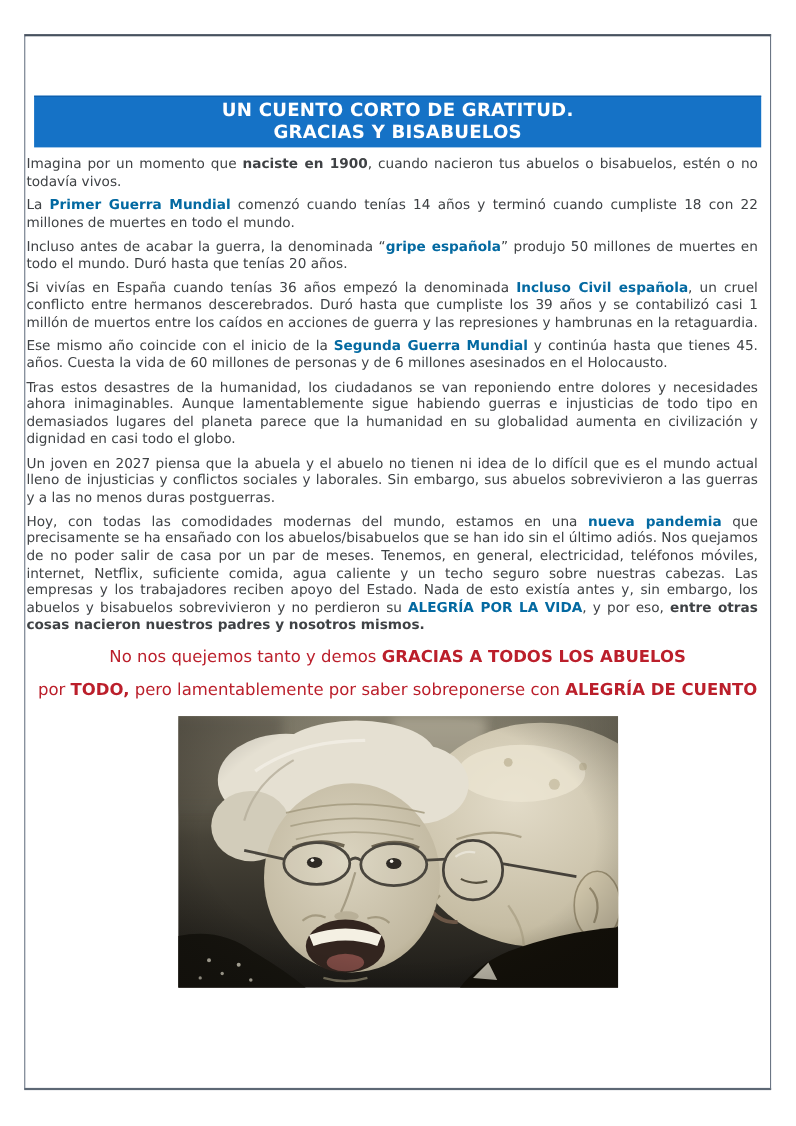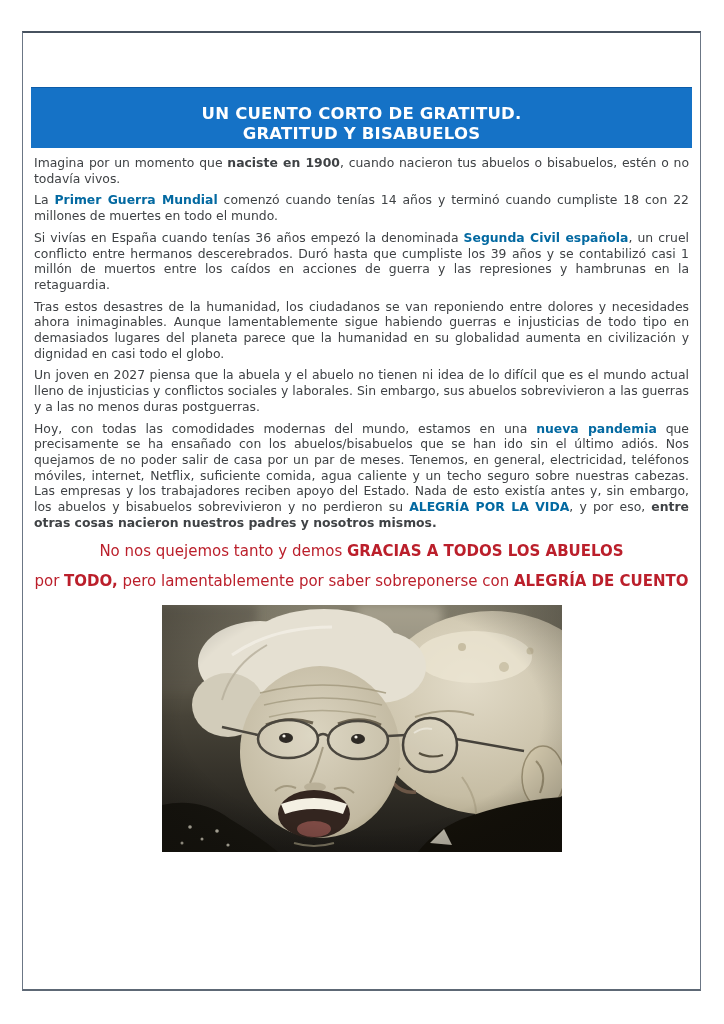--- a/index.html
+++ b/index.html
@@ -16,32 +16,32 @@
     border: 1px solid #6b7685;
     border-top: 2px solid #47525f;
     border-bottom: 2px solid #5d6875;
     background: #ffffff;
     box-sizing: border-box;
   }
   .title-bar {
     margin: 54px 8px 0 8px;
     background: #1572C6;
     border-top: 1px solid #0d5ca8;
-    padding: 16px 0 4px 0;
+    padding: 2px 0 4px 0;
     text-align: center;
   }
   .title-line {
     color: #ffffff;
     font-weight: bold;
     font-size: 16.5px;
     line-height: 20px;
     letter-spacing: 0.2px;
   }
   .doc-body {
-    margin: 7px 11px 0 11px;
+    margin: 7px 11px 0 1px;
     color: #3f4245;
     font-size: 12.4px;
     line-height: 15.7px;
     text-align: justify;
   }
   .doc-body p { margin: 0 0 6px 0; }
   .run-b { font-weight: bold; }
   .run-r { font-weight: bold; color: #0369a1; }
   .closing {
     text-align: center;
@@ -56,27 +56,29 @@
   }
   .photo-wrap svg { display: inline-block; }
 </style>
 </head>
 <body>
 
 <div class="page-frame">
 
   <div class="title-bar">
     <div class="title-line">UN CUENTO CORTO DE GRATITUD.</div>
-    <div class="title-line">GRATITUD Y BISABUELOS</div>
+    <div class="title-line">GRACIAS Y BISABUELOS</div>
   </div>
 
   <div class="doc-body" id="paragraphs">
       <p><span>Imagina por un momento que </span><span class="run-b">naciste en 1900</span><span>, cuando nacieron tus abuelos o bisabuelos, estén o no todavía vivos.</span></p>
       <p><span>La </span><span class="run-r">Primer Guerra Mundial</span><span> comenzó cuando tenías 14 años y terminó cuando cumpliste 18 con 22 millones de muertes en todo el mundo.</span></p>
-      <p><span>Si vivías en España cuando tenías 36 años empezó la denominada </span><span class="run-r">Segunda Civil española</span><span>, un cruel conflicto entre hermanos descerebrados. Duró hasta que cumpliste los 39 años y se contabilizó casi 1 millón de muertos entre los caídos en acciones de guerra y las represiones y hambrunas en la retaguardia.</span></p>
+      <p><span>Incluso antes de acabar la guerra, la denominada “</span><span class="run-r">gripe española</span><span>” produjo 50 millones de muertes en todo el mundo. Duró hasta que tenías 20 años.</span></p>
+      <p><span>Si vivías en España cuando tenías 36 años empezó la denominada </span><span class="run-r">Incluso Civil española</span><span>, un cruel conflicto entre hermanos descerebrados. Duró hasta que cumpliste los 39 años y se contabilizó casi 1 millón de muertos entre los caídos en acciones de guerra y las represiones y hambrunas en la retaguardia.</span></p>
+      <p><span>Ese mismo año coincide con el inicio de la </span><span class="run-r">Segunda Guerra Mundial</span><span> y continúa hasta que tienes 45. años. Cuesta la vida de 60 millones de personas y de 6 millones asesinados en el Holocausto.</span></p>
       <p><span>Tras estos desastres de la humanidad, los ciudadanos se van reponiendo entre dolores y necesidades ahora inimaginables. Aunque lamentablemente sigue habiendo guerras e injusticias de todo tipo en demasiados lugares del planeta parece que la humanidad en su globalidad aumenta en civilización y dignidad en casi todo el globo.</span></p>
       <p><span>Un joven en 2027 piensa que la abuela y el abuelo no tienen ni idea de lo difícil que es el mundo actual lleno de injusticias y conflictos sociales y laborales. Sin embargo, sus abuelos sobrevivieron a las guerras y a las no menos duras postguerras.</span></p>
       <p><span>Hoy, con todas las comodidades modernas del mundo, estamos en una </span><span class="run-r">nueva pandemia</span><span> que precisamente se ha ensañado con los abuelos/bisabuelos que se han ido sin el último adiós. Nos quejamos de no poder salir de casa por un par de meses. Tenemos, en general, electricidad, teléfonos móviles, internet, Netflix, suficiente comida, agua caliente y un techo seguro sobre nuestras cabezas. Las empresas y los trabajadores reciben apoyo del Estado. Nada de esto existía antes y, sin embargo, los abuelos y bisabuelos sobrevivieron y no perdieron su </span><span class="run-r">ALEGRÍA POR LA VIDA</span><span>, y por eso, </span><span class="run-b">entre otras cosas nacieron nuestros padres y nosotros mismos</span><span class="run-b">.</span></p>
     </div>
 
   <div class="closing" id="closing">
       <div><span>No nos quejemos tanto y demos </span><span class="closing-b">GRACIAS A TODOS LOS ABUELOS</span></div>
       <div><span>por </span><span class="closing-b">TODO,</span><span> pero lamentablemente por saber sobreponerse con </span><span class="closing-b">ALEGRÍA DE CUENTO</span></div>
     </div>
 

